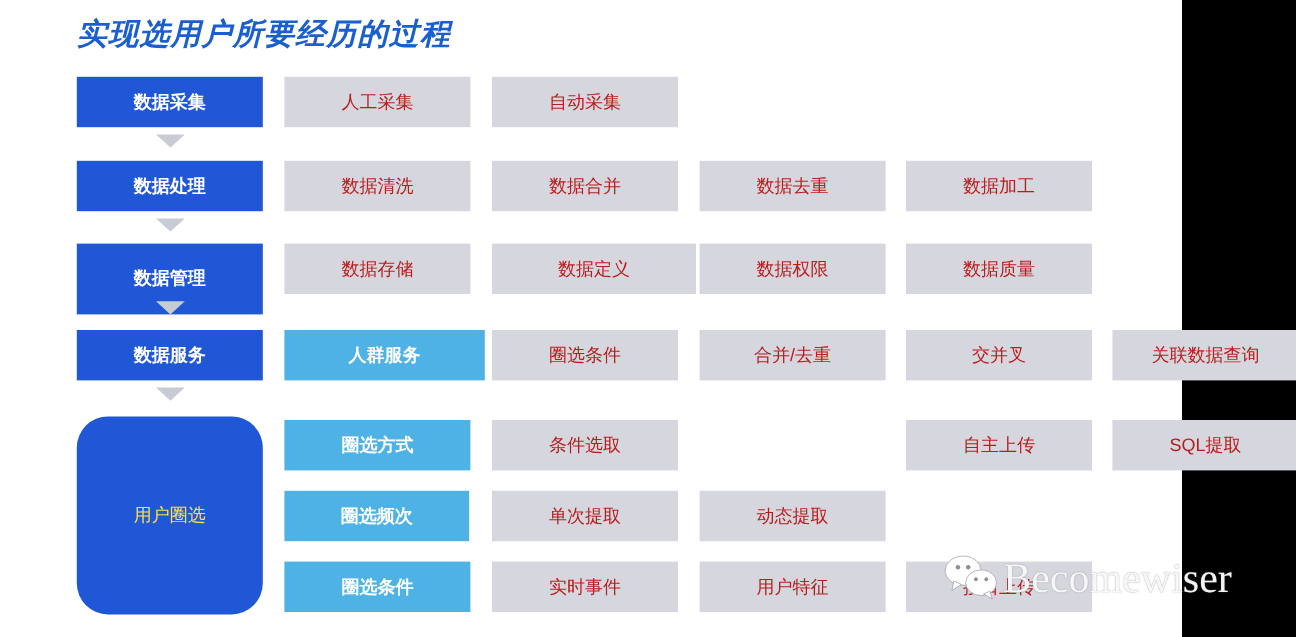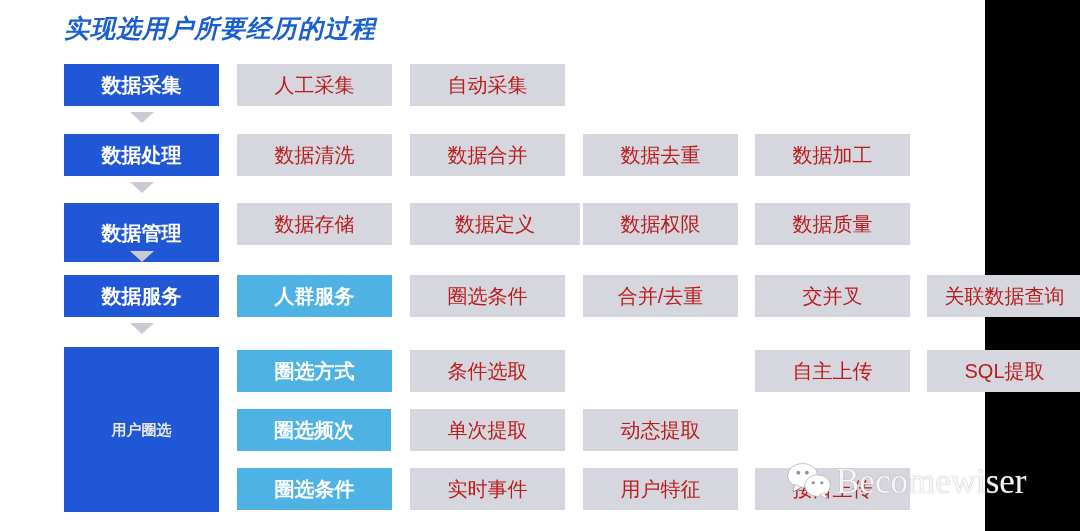--- a/index.html
+++ b/index.html
@@ -35,21 +35,21 @@
     color: #1a5fd0;
     letter-spacing: 1px;
     white-space: nowrap;
     z-index: 5;
   }
   .box {
     position: absolute;
     display: flex;
     align-items: center;
     justify-content: center;
-    font-size: 20px;
+    font-size: 15px;
     line-height: 1;
     white-space: nowrap;
     box-sizing: border-box;
     z-index: 4;
   }
   .box.primary {
     background: #1f57d6;
     color: #ffffff;
     font-weight: bold;
   }
@@ -58,23 +58,24 @@
     color: #ffffff;
     font-weight: bold;
   }
   .box.muted {
     background: #d6d6de;
     color: #b91c1c;
     font-weight: normal;
   }
   .box.primary-tall {
     background: #1f57d6;
-    color: #e5e5e5;
-    font-weight: bold;
+    color: #fde047;
+    font-weight: normal;
     font-size: 15px;
+    border-radius: 26px;
   }
   .arrow {
     position: absolute;
     width: 0;
     height: 0;
     border-left: 12px solid transparent;
     border-right: 12px solid transparent;
     border-top: 11px solid #c9cbd4;
     z-index: 4;
   }
@@ -125,21 +126,21 @@
   <div class="arrow" style="left:130px; top:182px;"></div>
 
   <div class="box primary" style="left:64px; top:203px; width:155px; height:59px;">数据管理</div>
   <div class="box muted" style="left:237px; top:203px; width:155px; height:42px;">数据存储</div>
   <div class="box muted" style="left:410px; top:203px; width:170px; height:42px;">数据定义</div>
   <div class="box muted" style="left:583px; top:203px; width:155px; height:42px;">数据权限</div>
   <div class="box muted" style="left:755px; top:203px; width:155px; height:42px;">数据质量</div>
   <div class="arrow" style="left:130px; top:251px;"></div>
 
   <div class="box primary" style="left:64px; top:275px; width:155px; height:42px;">数据服务</div>
-  <div class="box accent" style="left:237px; top:275px; width:155px; height:42px;">人群服务</div>
+  <div class="box accent" style="left:237px; top:275px; width:167px; height:42px;">人群服务</div>
   <div class="box muted" style="left:410px; top:275px; width:155px; height:42px;">圈选条件</div>
   <div class="box muted" style="left:583px; top:275px; width:155px; height:42px;">合并/去重</div>
   <div class="box muted" style="left:755px; top:275px; width:155px; height:42px;">交并叉</div>
   <div class="box muted" style="left:927px; top:275px; width:155px; height:42px;">关联数据查询</div>
   <div class="arrow" style="left:130px; top:323px;"></div>
 
   <div class="box primary-tall" style="left:64px; top:347px; width:155px; height:165px;">用户圈选</div>
 
   <div class="box accent" style="left:237px; top:350px; width:155px; height:42px;">圈选方式</div>
   <div class="box muted" style="left:410px; top:350px; width:155px; height:42px;">条件选取</div>

